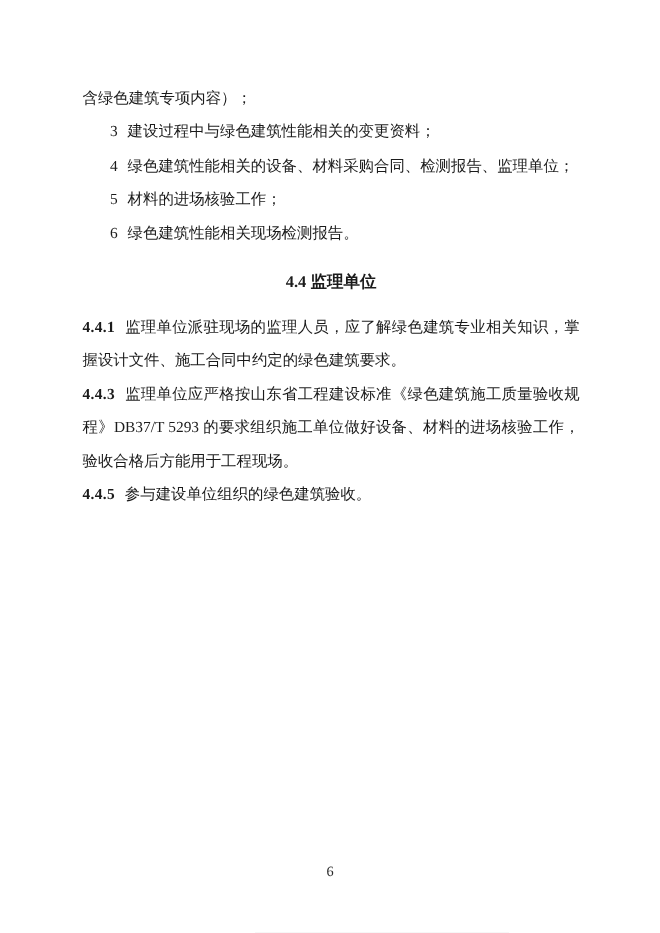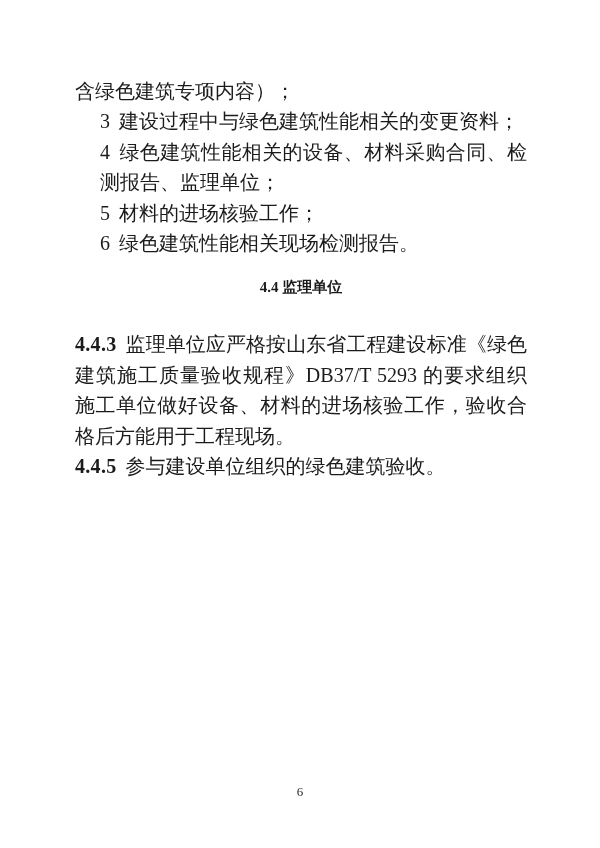--- a/index.html
+++ b/index.html
@@ -18,38 +18,38 @@
     overflow: hidden;
   }
   .body-text {
     position: absolute;
     left: 75px;
     top: 76px;
     width: 452px;
   }
   .para {
     margin: 0;
-    font-size: 20px;
+    font-size: 14px;
     line-height: 30.4px;
     text-align: justify;
     font-family: Liberation Serif, serif;
   }
   .list-item {
     padding-left: 25px;
   }
   .item-num {
     margin-right: 9px;
   }
   .clause-num {
     font-weight: bold;
     margin-right: 9px;
     letter-spacing: 0.3px;
   }
   .section-heading {
-    margin: 14px 0 27px 0;
+    margin: 14px 0 12px 0;
     font-size: 15px;
     font-weight: bold;
     line-height: 30px;
     text-align: center;
   }
   .page-number {
     position: absolute;
     left: 0;
     right: 0;
     bottom: 48px;
@@ -70,20 +70,21 @@
 
     <p class="para list-item"><span class="item-num">4</span><span>绿色建筑性能相关的设备、材料采购合同、检测报告、监理单位；</span></p>
 
     <p class="para list-item"><span class="item-num">5</span><span>材料的进场核验工作；</span></p>
 
     <p class="para list-item"><span class="item-num">6</span><span>绿色建筑性能相关现场检测报告。</span></p>
 
 
     <h2 class="section-heading">4.4 监理单位</h2>
 
+    <p class="para"><span class="clause-num">4.4.1</span><span>监理单位派驻现场的监理人员，应了解绿色建筑专业相关知识，掌握设计文件、施工合同中约定的绿色建筑要求。</span></p>
 
 
     <p class="para"><span class="clause-num">4.4.3</span><span>监理单位应严格按山东省工程建设标准《绿色建筑施工质量验收规程》DB37/T 5293 的要求组织施工单位做好设备、材料的进场核验工作，验收合格后方能用于工程现场。</span></p>
 
 
     <p class="para"><span class="clause-num">4.4.5</span><span>参与建设单位组织的绿色建筑验收。</span></p>
 
   </div>
 
   <div class="page-number">6</div>

